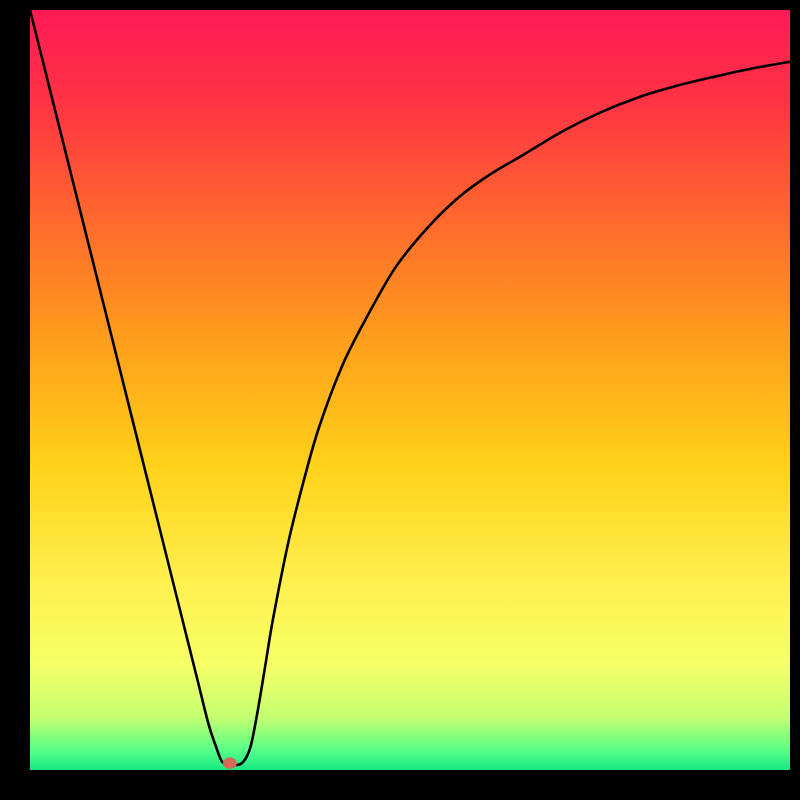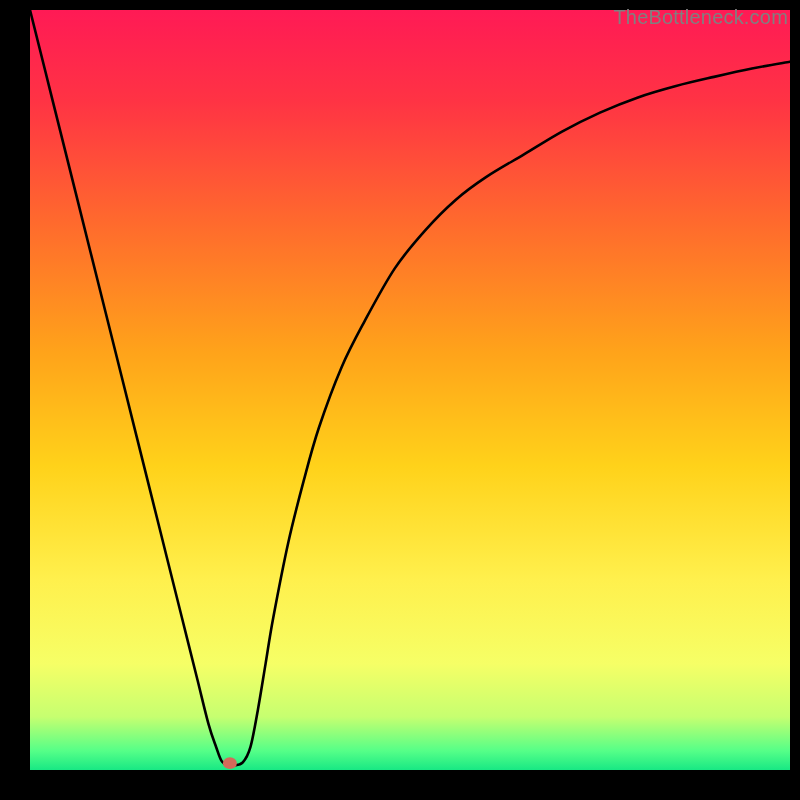--- a/index.html
+++ b/index.html
@@ -50,14 +50,13 @@
           <stop offset="86%" stop-color="#f6ff66"></stop>
           <stop offset="93%" stop-color="#c6ff70"></stop>
           <stop offset="97.5%" stop-color="#55ff88"></stop>
           <stop offset="100%" stop-color="#18e884"></stop>
         </linearGradient>
     </defs>
     <rect x="0" y="0" width="760" height="760" fill="url(#bg-grad)"></rect>
     <path id="curve" fill="none" stroke="#000" stroke-width="2.6" stroke-linejoin="round" stroke-linecap="round" d="M 0 0 C 2.5333333333333337 10.133333333333326, 10.133333333333333 40.53333333333329, 15.200000000000001 60.799999999999955 C 20.26666666666667 81.06666666666662, 25.333333333333336 101.33333333333336, 30.400000000000002 121.60000000000002 C 35.46666666666667 141.8666666666667, 40.53333333333333 162.13333333333333, 45.6 182.39999999999998 C 50.66666666666667 202.66666666666663, 55.733333333333334 222.93333333333325, 60.800000000000004 243.19999999999993 C 65.86666666666667 263.4666666666666, 70.93333333333334 283.73333333333335, 76 304 C 81.06666666666666 324.26666666666665, 86.13333333333334 344.53333333333336, 91.2 364.8 C 96.26666666666667 385.06666666666666, 101.33333333333334 405.33333333333337, 106.4 425.6 C 111.46666666666667 445.8666666666667, 116.53333333333335 466.1333333333334, 121.60000000000001 486.40000000000003 C 126.66666666666667 506.6666666666667, 131.73333333333332 526.9333333333334, 136.79999999999998 547.2 C 141.86666666666665 567.4666666666667, 146.93333333333334 587.7333333333333, 152 608 C 157.06666666666666 628.2666666666667, 162.76666666666665 651.0666666666666, 167.2 668.8 C 171.63333333333333 686.5333333333333, 175.43333333333334 703, 178.6 714.4 C 181.76666666666665 725.8, 184.04666666666665 731.12, 186.2 737.2 C 188.35333333333332 743.2800000000001, 189.62 747.84, 191.52 750.88 C 193.42000000000002 753.92, 195.57333333333332 754.6800000000001, 197.6 755.44 C 199.62666666666667 756.2, 201.14666666666668 755.9466666666667, 203.68 755.44 C 206.21333333333334 754.9333333333334, 210.01333333333335 755.4399999999999, 212.8 752.4 C 215.58666666666667 749.36, 217.86666666666665 746.0666666666667, 220.39999999999998 737.2 C 222.9333333333333 728.3333333333334, 225.46666666666667 713.1333333333334, 228 699.2 C 230.53333333333333 685.2666666666667, 233.06666666666666 668.8000000000001, 235.6 653.6 C 238.13333333333333 638.4, 239.4 628.2666666666667, 243.20000000000002 608 C 247.00000000000003 587.7333333333333, 253.33333333333337 554.8, 258.40000000000003 532 C 263.4666666666667 509.2, 268.5333333333333 490.2, 273.59999999999997 471.2 C 278.66666666666663 452.2, 282.4666666666667 437, 288.8 418 C 295.1333333333333 399, 304 374.93333333333334, 311.59999999999997 357.2 C 319.19999999999993 339.46666666666664, 325.5333333333333 328.0666666666667, 334.4 311.6 C 343.26666666666665 295.1333333333333, 354.6666666666667 273.59999999999997, 364.8 258.4 C 374.93333333333334 243.19999999999996, 385.06666666666666 231.79999999999998, 395.2 220.39999999999998 C 405.3333333333333 208.99999999999997, 415.4666666666667 198.86666666666667, 425.6 190 C 435.73333333333335 181.13333333333333, 444.6 174.79999999999993, 456 167.19999999999993 C 467.4 159.59999999999994, 481.3333333333333 151.99999999999997, 494 144.39999999999998 C 506.6666666666667 136.79999999999998, 519.3333333333334 128.5666666666667, 532 121.60000000000002 C 544.6666666666666 114.63333333333337, 557.3333333333334 108.30000000000003, 570 102.60000000000002 C 582.6666666666666 96.90000000000002, 595.3333333333334 91.83333333333331, 608 87.39999999999998 C 620.6666666666666 82.96666666666664, 633.3333333333334 79.42, 646 76 C 658.6666666666666 72.58, 671.3333333333334 69.79333333333331, 684 66.88 C 696.6666666666666 63.966666666666676, 709.3333333333334 61.053333333333434, 722 58.520000000000095 C 734.6666666666666 55.98666666666676, 753.6666666666666 52.81999999999997, 760 51.67999999999995"></path>
     <ellipse id="marker" rx="7" ry="5.95" cx="199.88" cy="753.16" fill="#d46a5a"></ellipse>
   </svg>
-  <div class="watermark">TheBottleneck.com</div>
 </div>
 
 </body></html>

